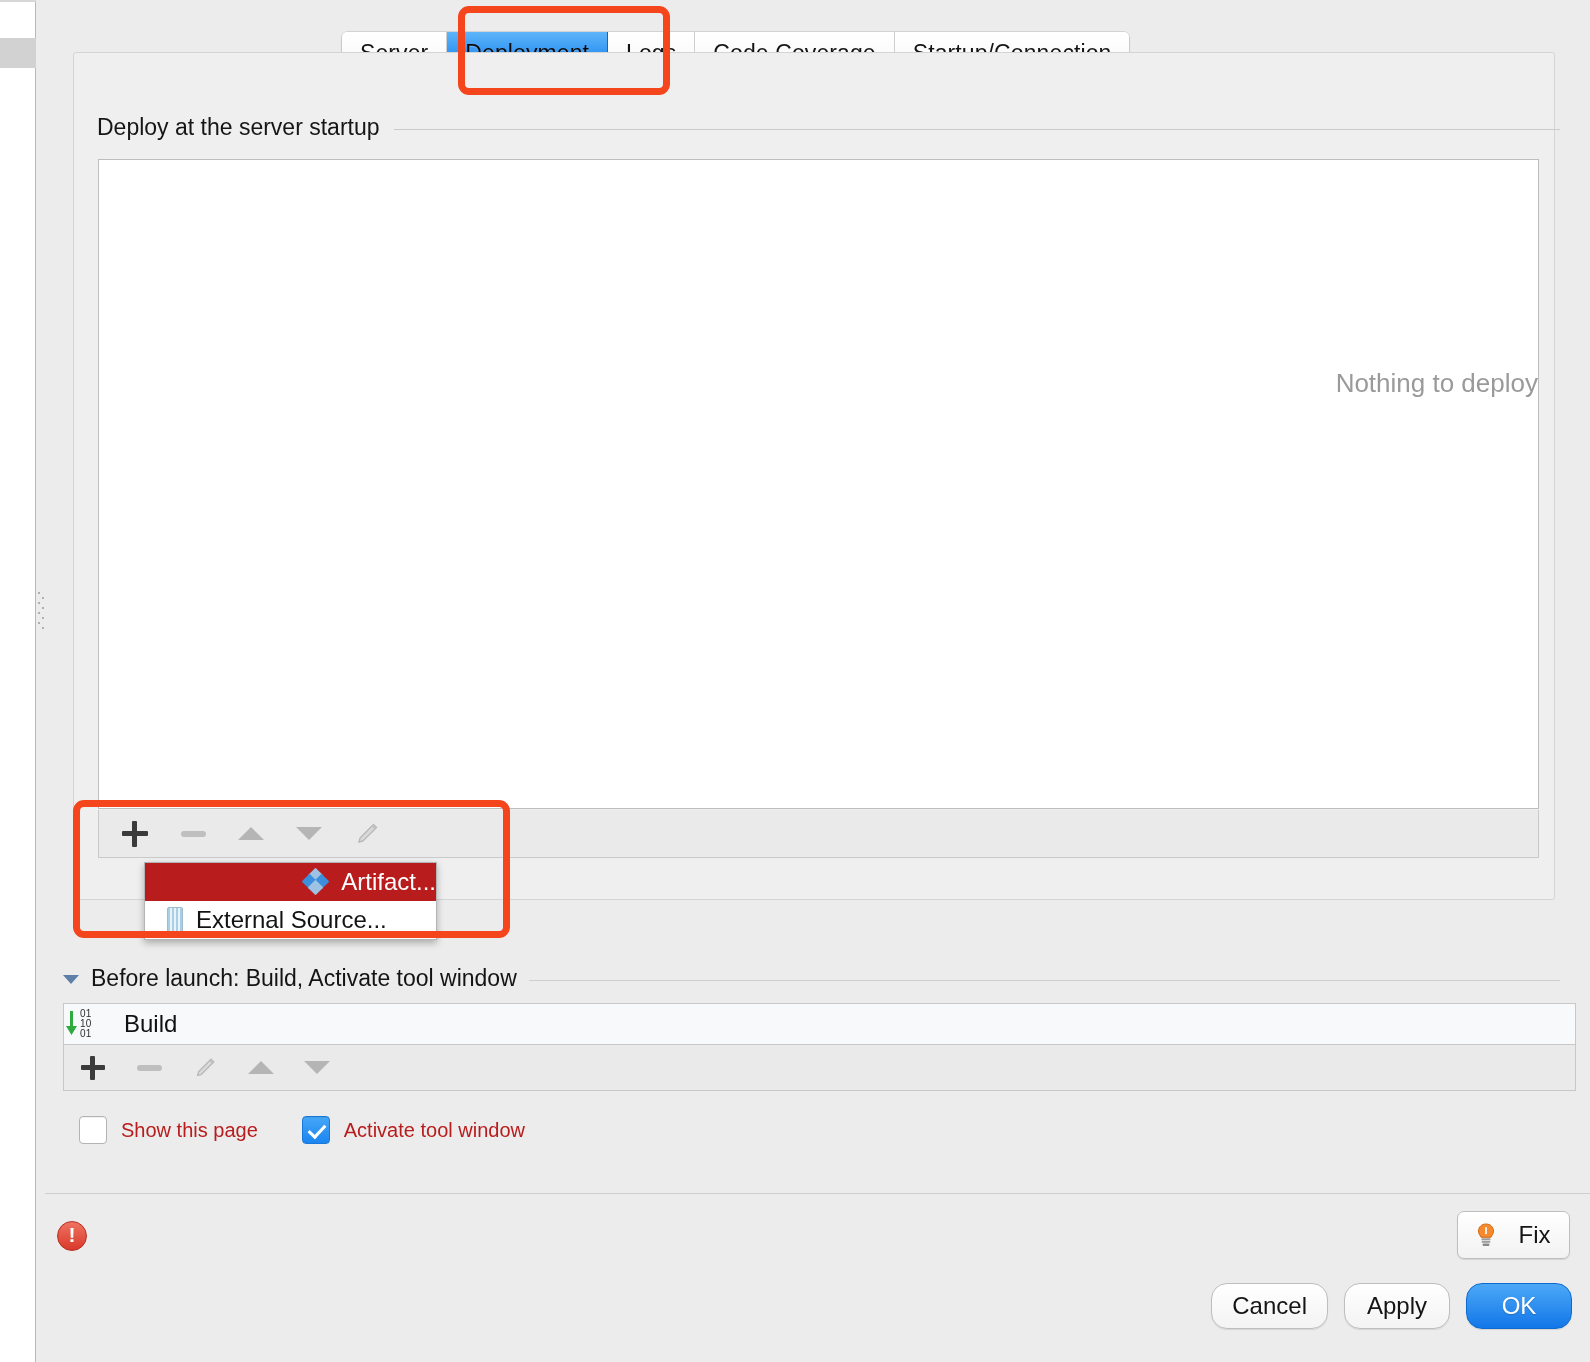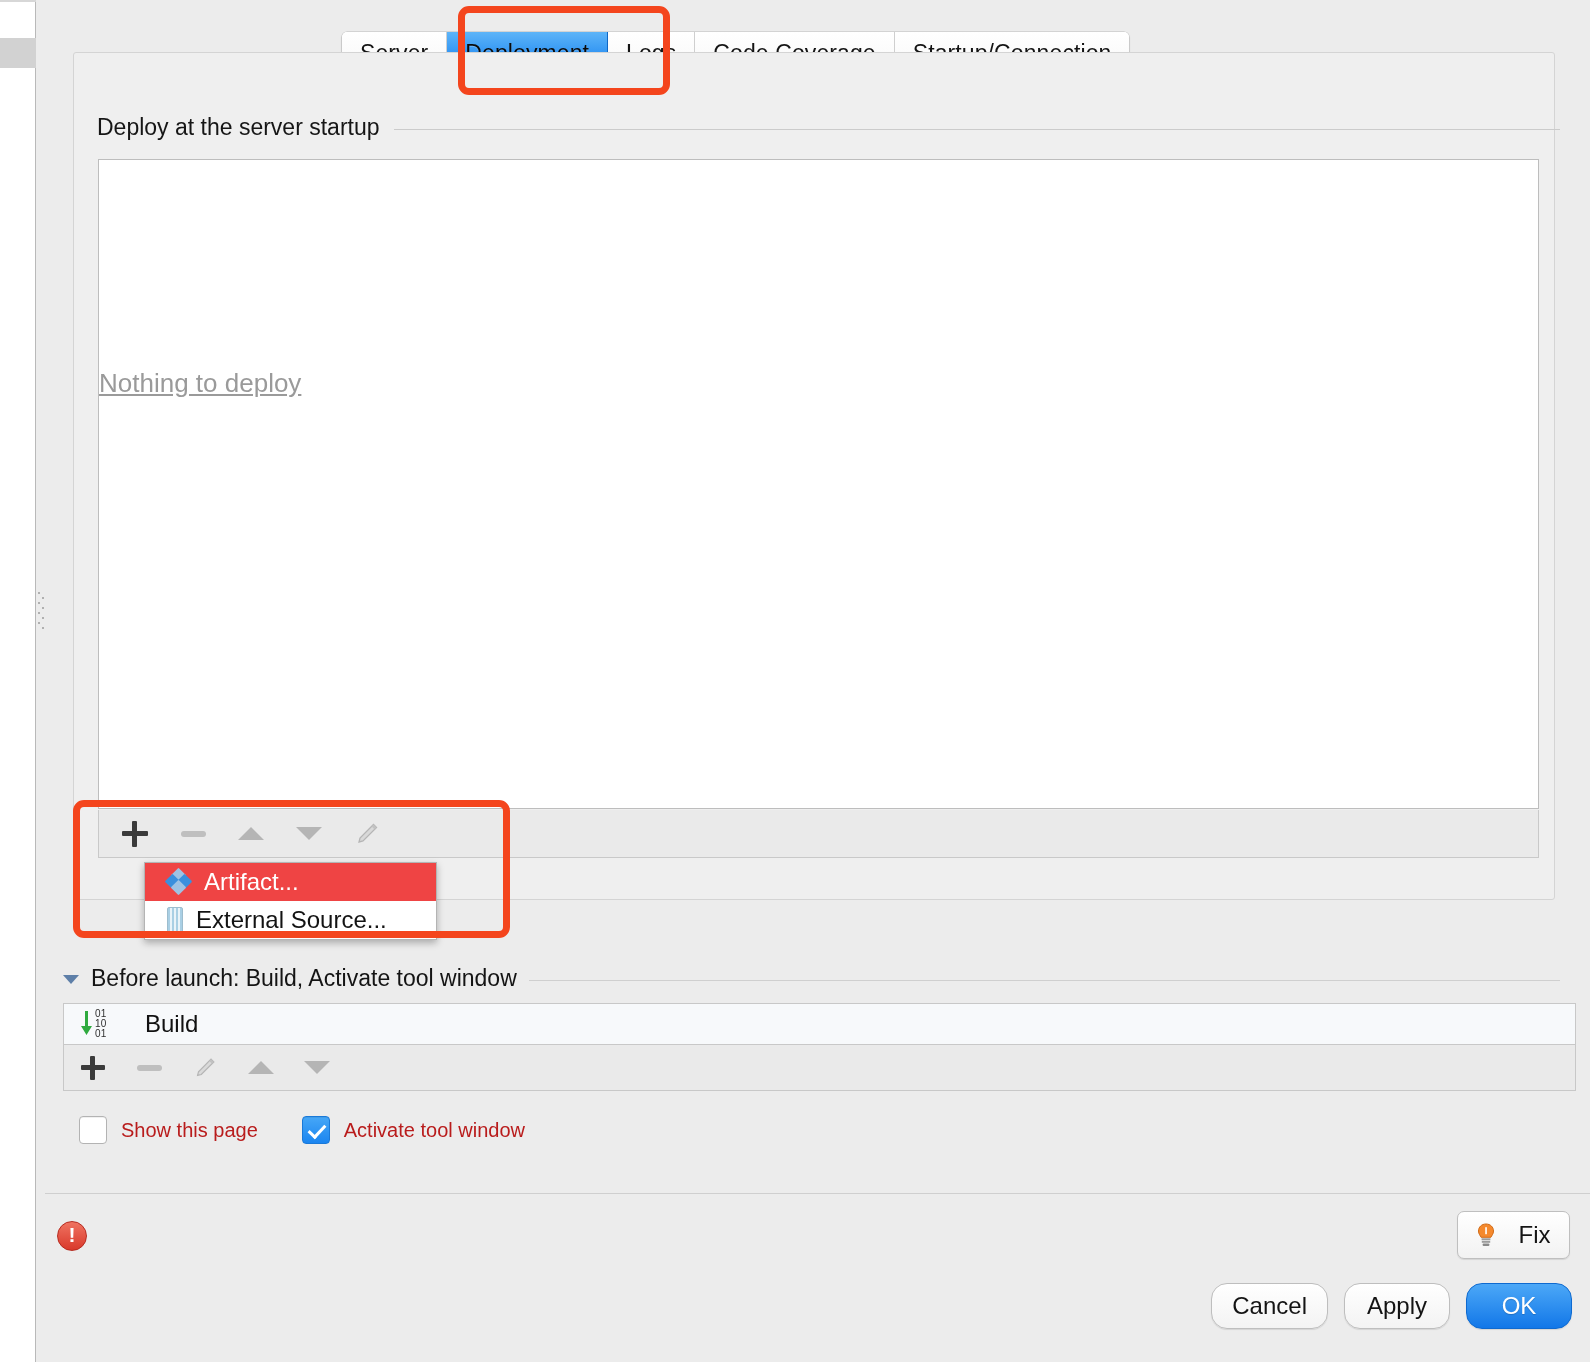--- a/index.html
+++ b/index.html
@@ -82,21 +82,21 @@
     font-size: 23px; color: #161616; white-space: nowrap;
   }
   .group-rule { flex: 1; height: 1px; background: #cbcbcb; margin-top: 4px; }
 
   .deploy-list {
     position: absolute; left: 53px; top: 159px; width: 1441px; height: 650px;
     background: #ffffff; border: 1px solid #bdbdbd;
   }
   .empty-text {
     position: absolute; left: 0; right: 0; top: 208px;
-    text-align: left; font-size: 26px; color: #9a9a9a; text-decoration: underline;
+    text-align: right; font-size: 26px; color: #9a9a9a;
   }
 
   
   .list-toolbar {
     position: absolute; left: 53px; top: 810px; width: 1441px; height: 48px;
     background: #eaeaea; border: 1px solid #c9c9c9; border-top: none;
     display: flex; align-items: center; padding-left: 19px; gap: 24px;
   }
   .tb-btn {
     width: 34px; height: 34px; display: flex; align-items: center;
@@ -130,21 +130,21 @@
     position: absolute; left: 99px; top: 862px; width: 293px;
     background: #ffffff;
     border: 1px solid #b4b4b4;
     box-shadow: 0 3px 7px rgba(0,0,0,0.28);
     z-index: 40;
   }
   .popup-item {
     display: flex; align-items: center; height: 38px; padding-left: 22px;
     font-size: 24px; color: #131313; cursor: default; gap: 13px;
   }
-  .popup-item.active { background: #ef4444; color: #ffffff; }
+  .popup-item.active { background: #b91c1c; color: #ffffff; justify-content: flex-end; }
 
   .diamond-icon { position: relative; width: 24px; height: 24px; flex: none; }
   .diamond-icon span {
     position: absolute; width: 11px; height: 11px; background: #3b8fdd;
     transform: rotate(45deg); border-radius: 1px;
   }
   .diamond-icon span.d1 { left: 6px;  top: 0px;  background:#9ec2e4; }
   .diamond-icon span.d2 { left: 12px; top: 6px;  background:#3b8fdd; }
   .diamond-icon span.d3 { left: 0px;  top: 6px;  background:#3b8fdd; }
   .diamond-icon span.d4 { left: 6px;  top: 12px; background:#9ec2e4; }
@@ -165,21 +165,21 @@
     width: 0; height: 0; border-left: 8px solid transparent;
     border-right: 8px solid transparent; border-top: 9px solid #5e7fa8;
     margin-top: 3px; cursor: default;
   }
   .bl-title { font-size: 23px; color: #141414; white-space: nowrap; }
   .bl-rule { flex: 1; height: 1px; background: #cfcfcf; margin-top: 4px; }
 
   .bl-list {
     position: absolute; left: 18px; top: 1003px; right: 14px; height: 42px;
     background: #f7f9fb; border: 1px solid #c8c8c8;
-    display: flex; align-items: center; padding-left: 15px; gap: 28px;
+    display: flex; align-items: center; padding-left: 0; gap: 22px;
   }
   .build-icon { position: relative; width: 38px; height: 30px; flex: none; }
   .build-arrow {
     position: absolute; left: 1px; top: 2px; width: 12px; height: 26px;
   }
   .bits {
     position: absolute; left: 16px; top: 0px; font-size: 10px;
     line-height: 10px; color: #2f2f2f; font-family: "Liberation Sans", sans-serif;
     letter-spacing: .3px;
   }

